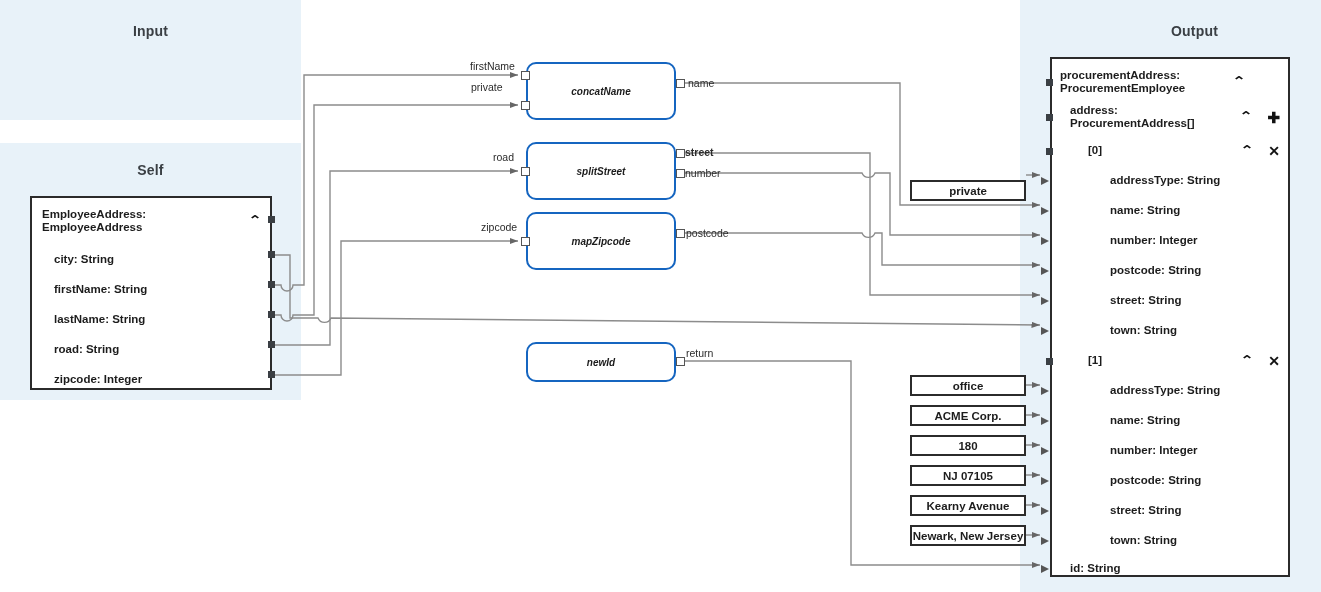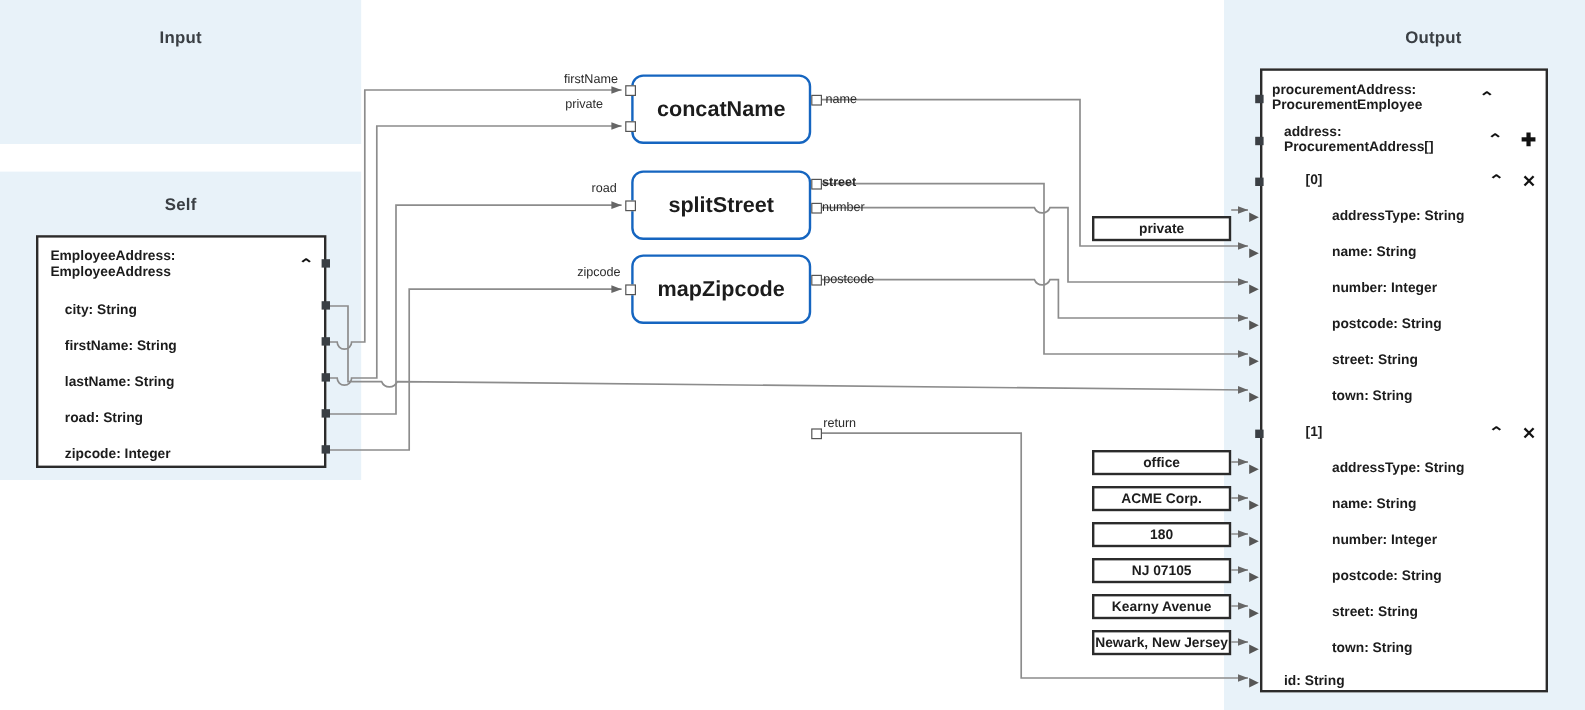--- a/index.html
+++ b/index.html
@@ -38,22 +38,23 @@
   }
   .chev{font-size:12px;transform:scaleX(1.35) translateY(-1px);}
   .plus{font-size:15px;}
   .cross{font-size:14px;}
 
   
   .fnode{
     position:absolute;background:#ffffff;
     border:2px solid #1565c0;border-radius:10px;
     display:flex;align-items:center;justify-content:center;
-    font-size:18px;font-weight:bold;color:#1c1c1c;
+    font-size:10px;font-weight:bold;color:#1c1c1c;
     box-sizing:border-box;
+    font-style:italic;
   }
   
   .fport{
     position:absolute;width:9px;height:9px;background:#fff;
     border:1.4px solid #555;box-sizing:border-box;
   }
   .plabel{
     position:absolute;font-size:10.5px;color:#2b2b2b;white-space:nowrap;
     font-family:"Liberation Sans", sans-serif;
   }
@@ -181,20 +182,23 @@
   <div class="plabel" style="left:685px;top:167px;">number</div>
 
   <div class="fnode" style="left:526px;top:212px;width:150px;height:58px;">
     <span>mapZipcode</span>
   </div>
   <div class="fport" style="left:521px;top:237px;"></div>
   <div class="fport" style="left:676px;top:229px;"></div>
   <div class="plabel" style="left:481px;top:221px;">zipcode</div>
   <div class="plabel" style="left:686px;top:227px;">postcode</div>
 
+  <div class="fnode" style="left:526px;top:342px;width:150px;height:40px;">
+    <span>newId</span>
+  </div>
   <div class="fport" style="left:676px;top:357px;"></div>
   <div class="plabel" style="left:686px;top:347px;">return</div>
 
   <div class="cbox" style="left:910px;top:180px;width:116px;height:21px;align-items:center;">
     <span>private</span>
   </div>
   <div class="cbox" style="left:910px;top:375px;width:116px;height:21px;">
     <span>office</span>
   </div>
   <div class="cbox" style="left:910px;top:405px;width:116px;height:21px;">

